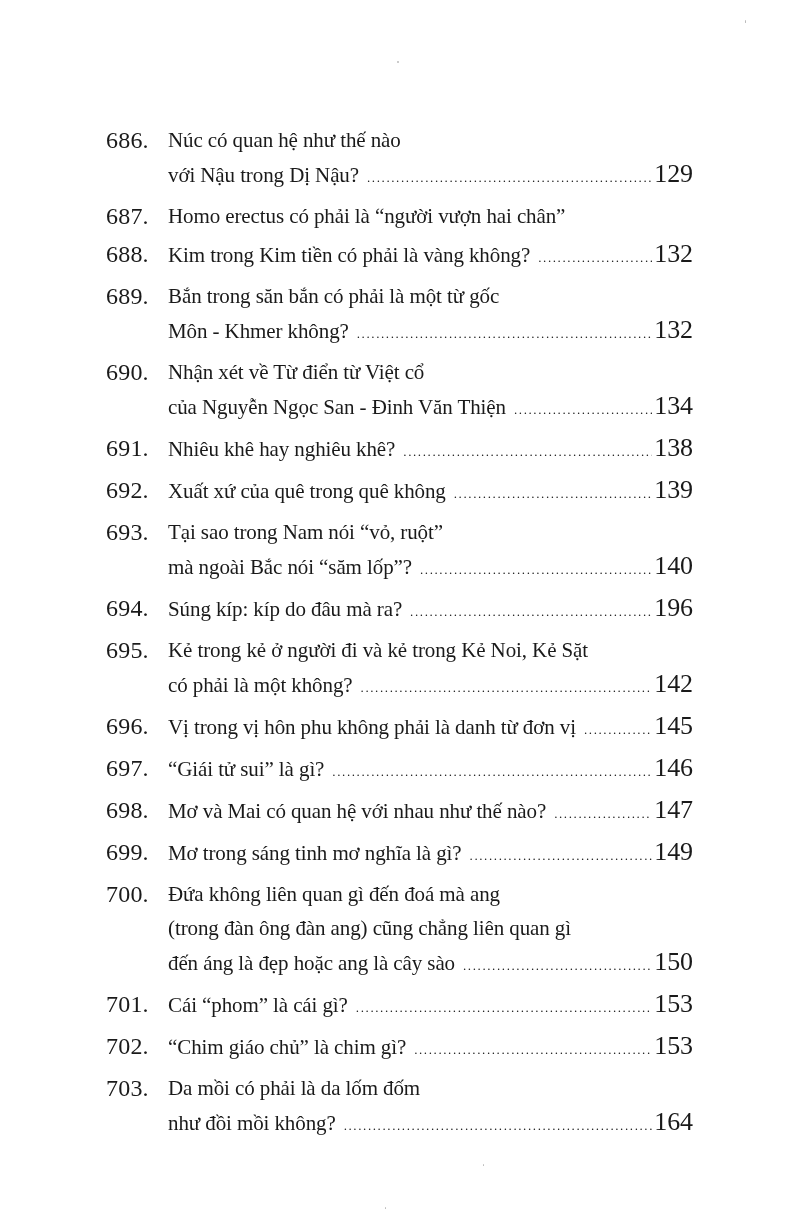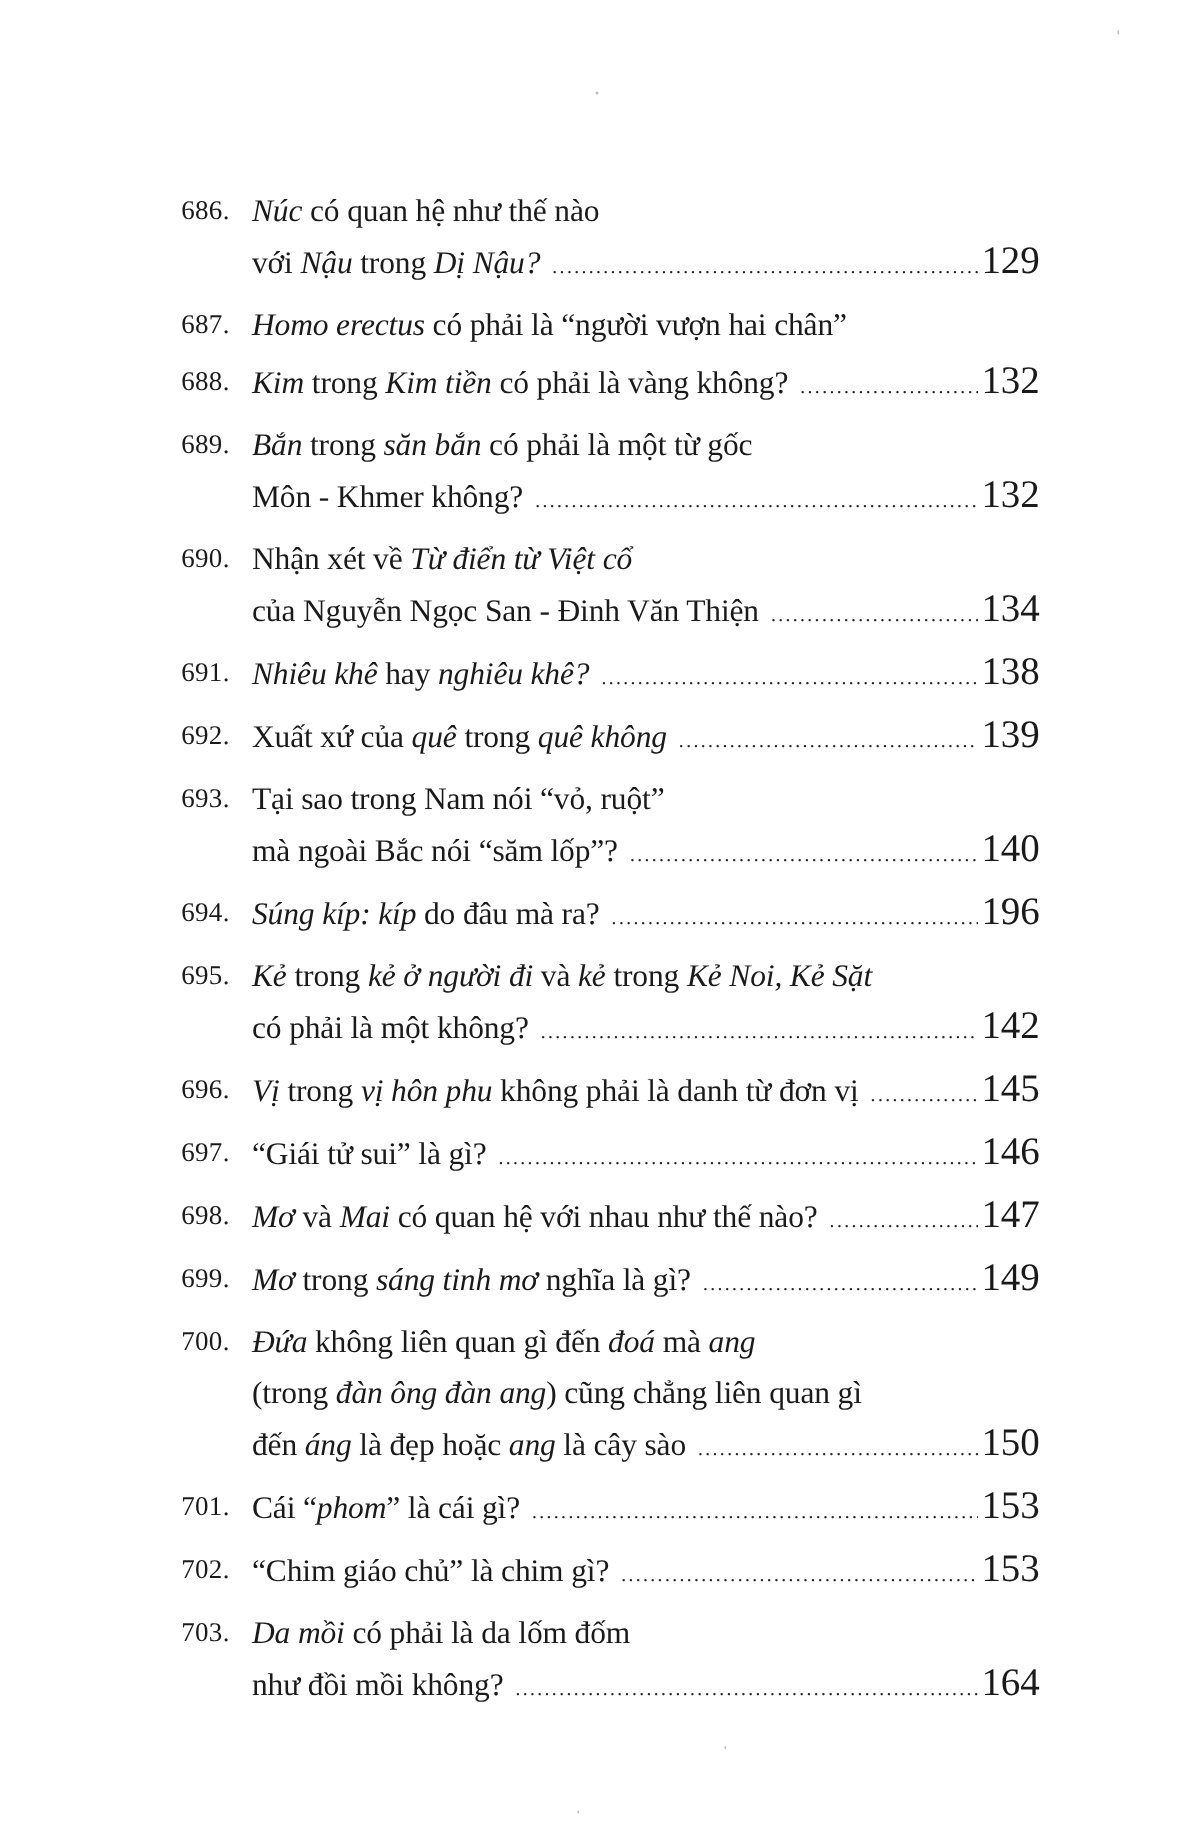--- a/index.html
+++ b/index.html
@@ -30,24 +30,23 @@
       width: 587px;
     }
     .entry {
       display: flex;
       align-items: flex-start;
       margin-bottom: 4px;
     }
     .num {
       width: 62px;
       flex: 0 0 62px;
-      font-size: 18px;
+      font-size: 24px;
       line-height: 34px;
       letter-spacing: 0.2px;
-      text-align: center;
     }
     .body {
       flex: 1 1 auto;
       min-width: 0;
     }
     .line {
       font-size: 21px;
       line-height: 34px;
       white-space: nowrap;
       letter-spacing: -0.1px;
@@ -71,21 +70,21 @@
       top: 0px;
     }
     .leader::before {
       content: "................................................................................................................................................................................................................................";
     }
     .page-no {
       flex: 0 0 auto;
       font-size: 26px;
       text-align: left;
     }
-    .it { font-style: italic; }
+    .it { }
     .speck {
       position: absolute;
       width: 2px;
       height: 2px;
       background: #bbb;
       border-radius: 1px;
     }
   </style>
 </head>
 <body>

